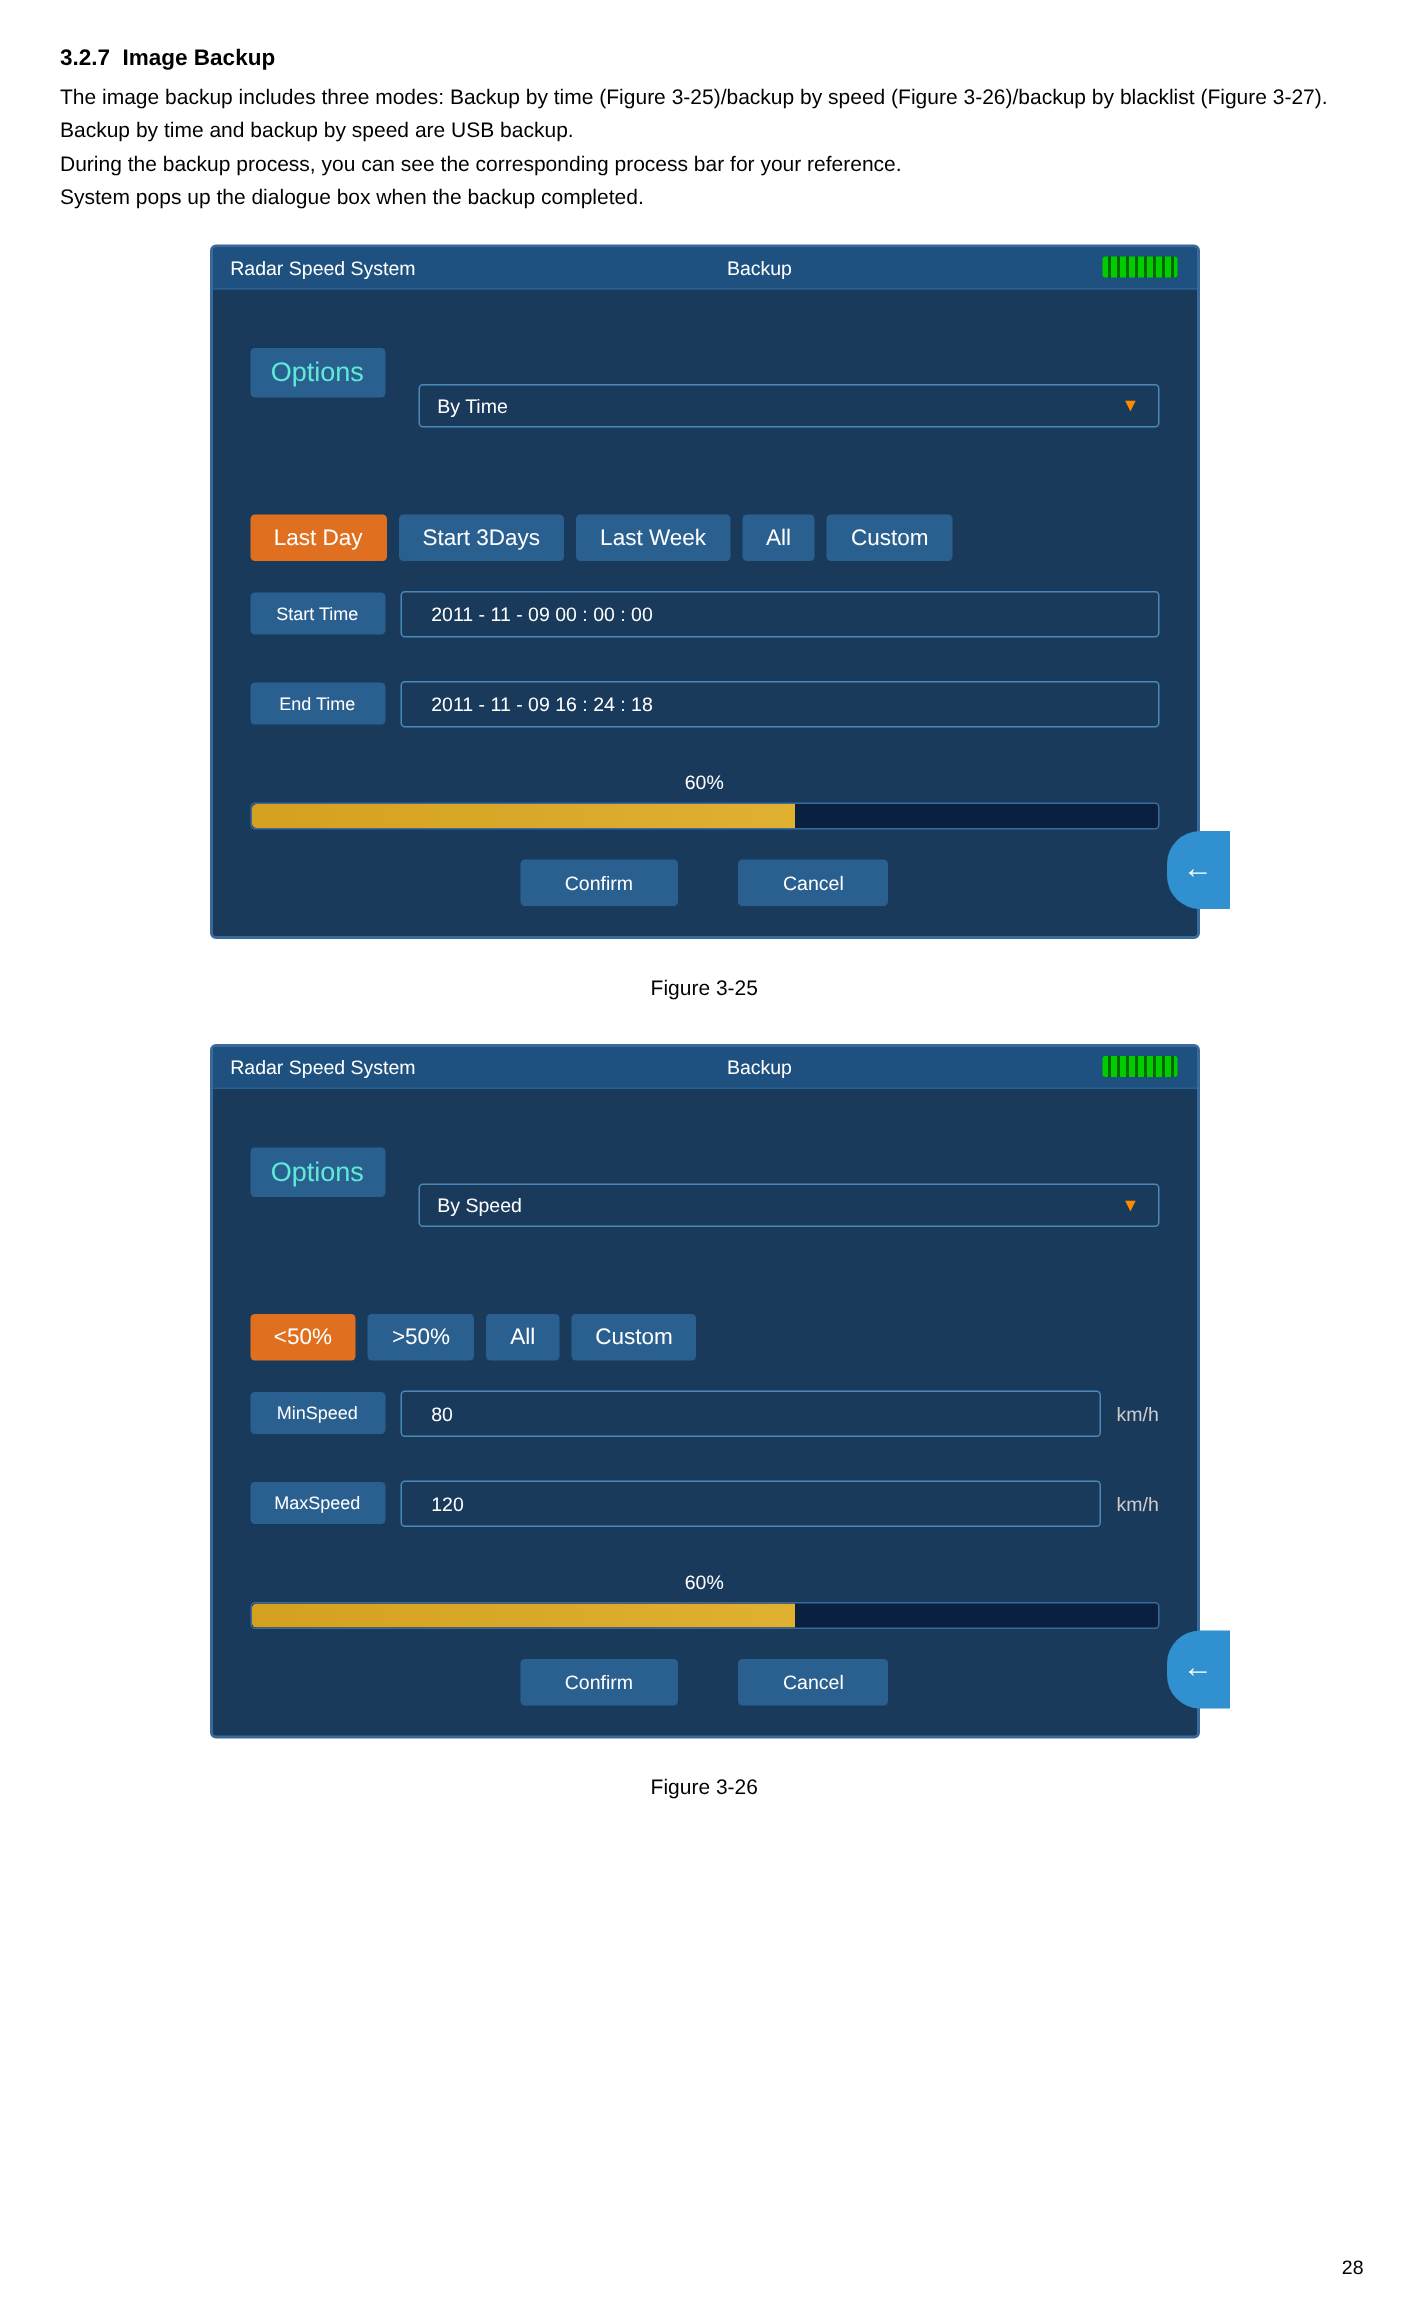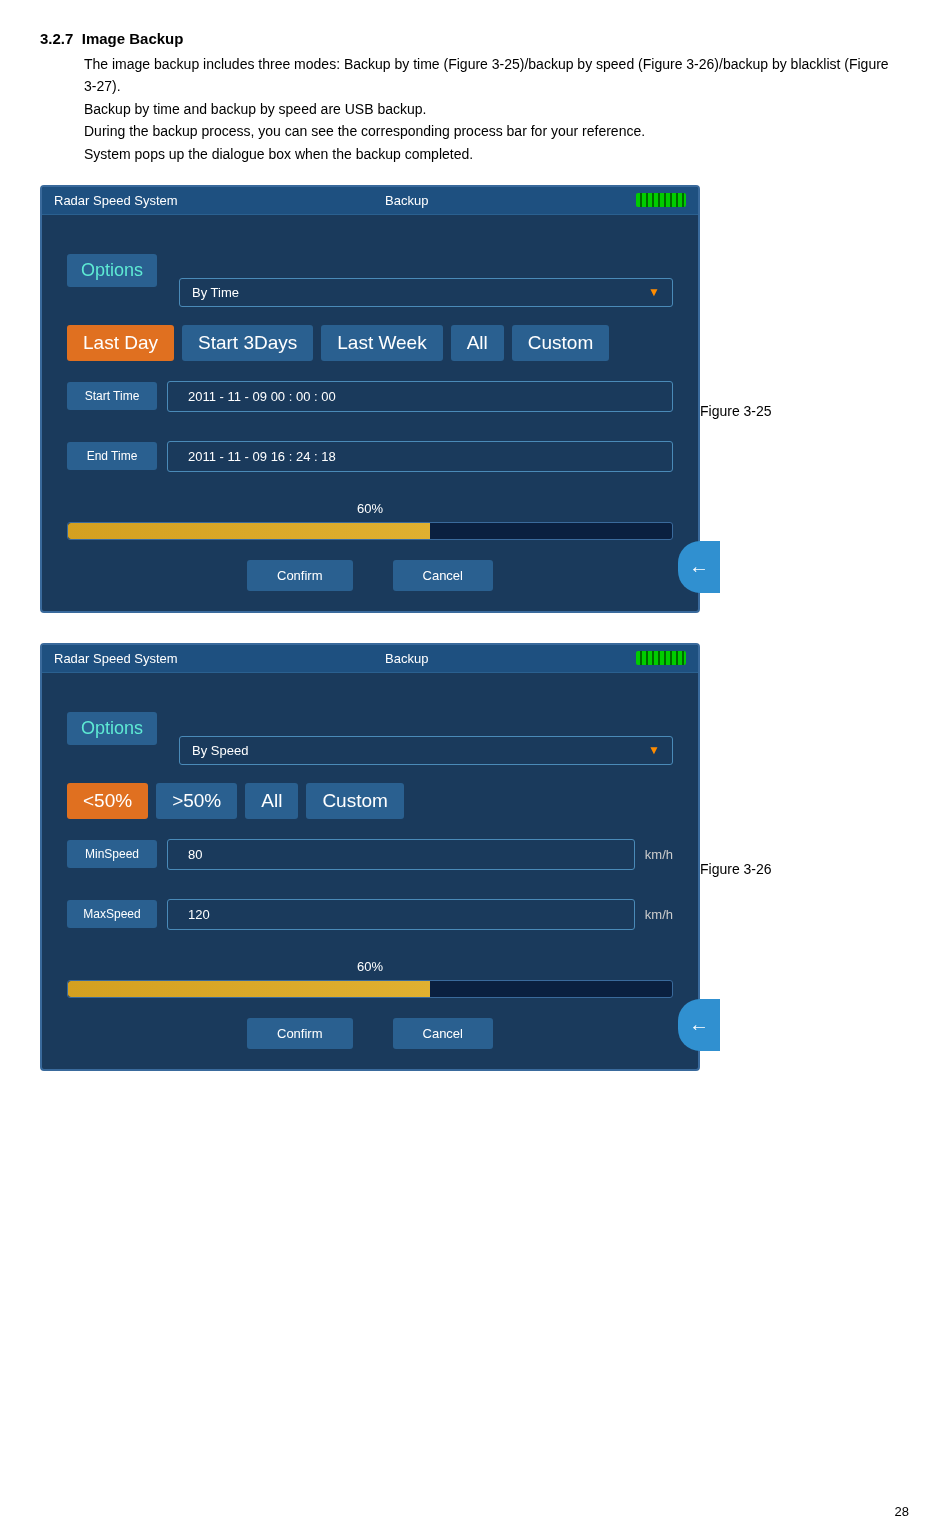--- a/index.html
+++ b/index.html
@@ -16,26 +16,25 @@
     .section-title {
       font-weight: bold;
       font-size: 15px;
       margin-bottom: 6px;
     }
 
     .section-body {
       font-size: 14px;
       line-height: 1.6;
       margin-bottom: 20px;
-      margin-left: 44px;
     }
 
     .figure-container {
       display: flex;
-      flex-direction: row;
+      flex-direction: column;
       align-items: center;
       margin-bottom: 30px;
     }
 
     .figure-caption {
       font-size: 14px;
       margin-top: 24px;
       text-align: center;
     }
 
@@ -119,24 +118,25 @@
     
     .filter-row {
       display: flex;
       gap: 8px;
       margin-bottom: 20px;
     }
 
     .filter-btn {
       padding: 7px 16px;
       border-radius: 3px;
-      font-size: 19px;
+      font-size: 15px;
       color: #fff;
       border: none;
       cursor: pointer;
+      margin-top: 40px;
     }
 
     .filter-btn.active {
       background: #e07020;
     }
 
     .filter-btn.inactive {
       background: #2a6090;
     }
 

